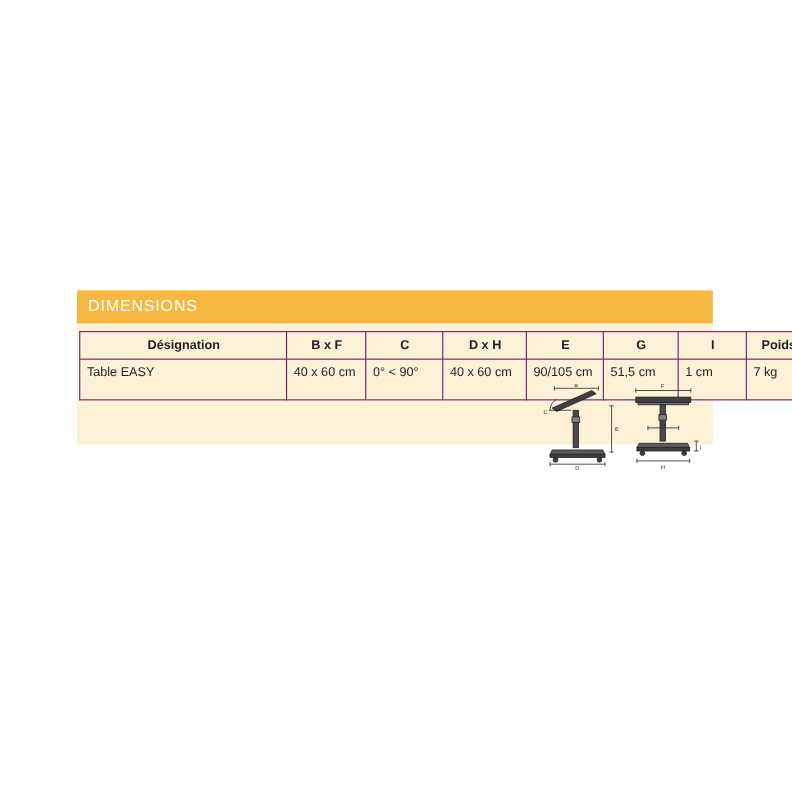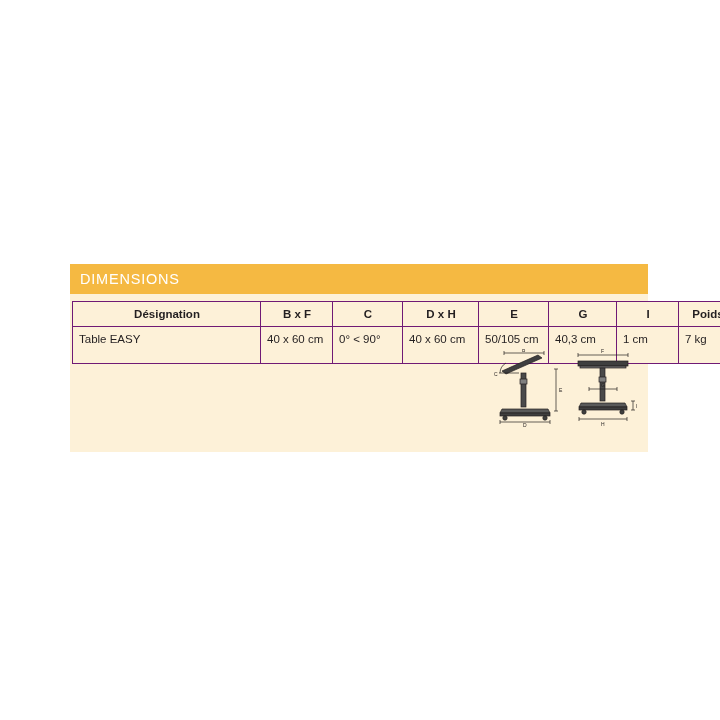--- a/index.html
+++ b/index.html
@@ -16,21 +16,21 @@
     height: 720px;
     background: #ffffff;
     overflow: hidden;
   }
   
   .panel {
     position: absolute;
     left: 70px;
     top: 264px;
     width: 578px;
-    height: 188px;
+    height: 140px;
     background: #fdf1d8;
   }
   
   .header-bar {
     position: absolute;
     left: 0;
     top: 0;
     width: 578px;
     height: 30px;
     background: #f5b942;
@@ -116,22 +116,22 @@
           <th class="col-i">I</th>
           <th class="col-poids">Poids</th>
         </tr>
       </thead>
       <tbody>
         <tr>
           <td>Table EASY</td>
           <td>40 x 60 cm</td>
           <td>0° &lt; 90°</td>
           <td>40 x 60 cm</td>
-          <td>50/105 cm</td>
-          <td>40,3 cm</td>
+          <td>90/105 cm</td>
+          <td>51,5 cm</td>
           <td>1 cm</td>
           <td>7 kg</td>
         </tr>
       </tbody>
     </table>
 
     <div class="drawing">
       <svg width="156" height="78" viewBox="0 0 156 78" xmlns="http://www.w3.org/2000/svg">
         <g stroke="#231f20" fill="none" stroke-width="0.7">
 

